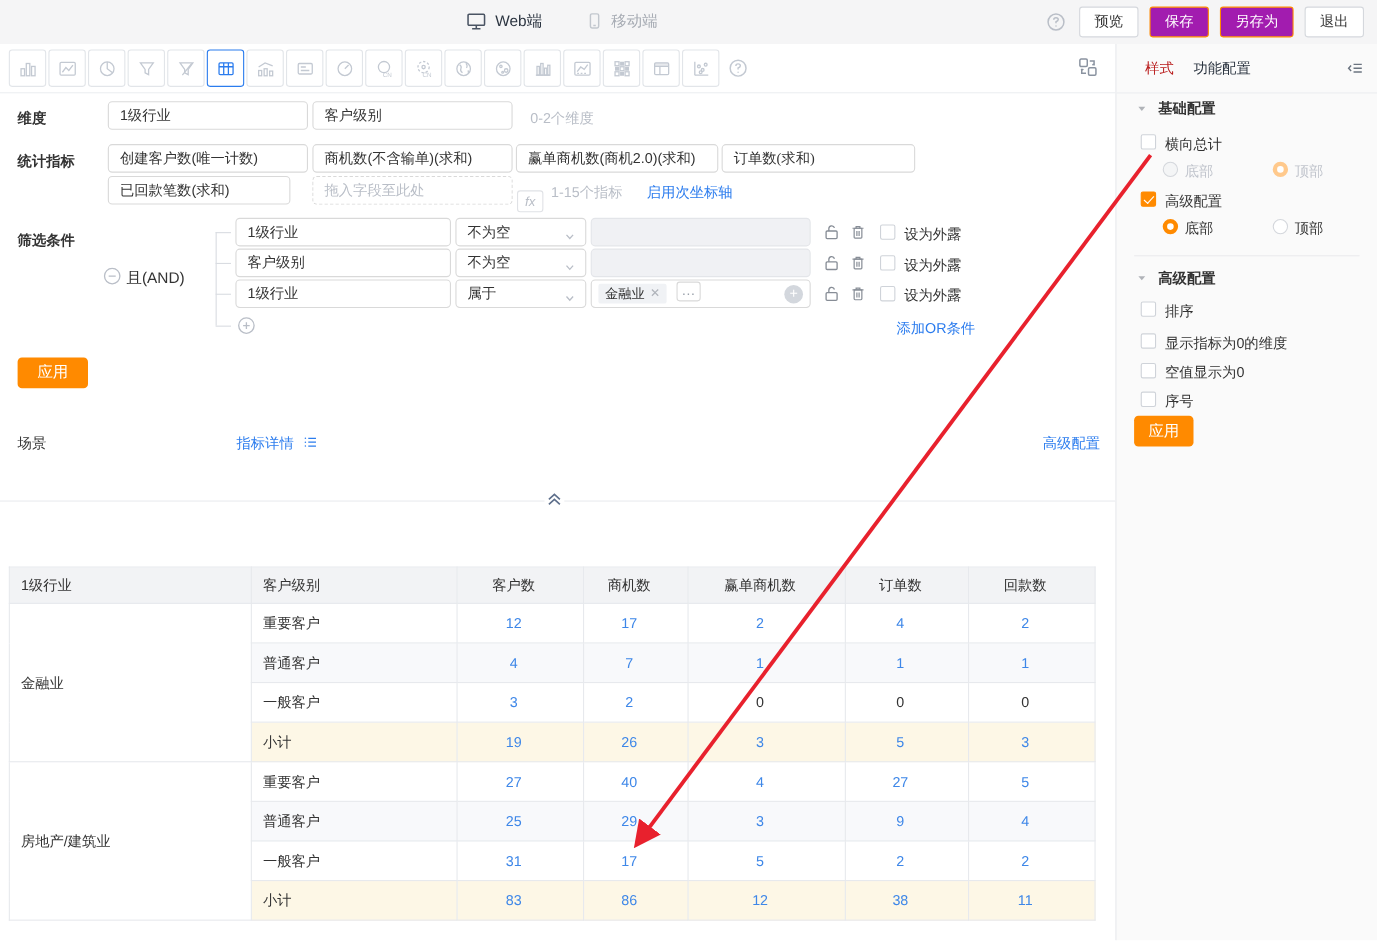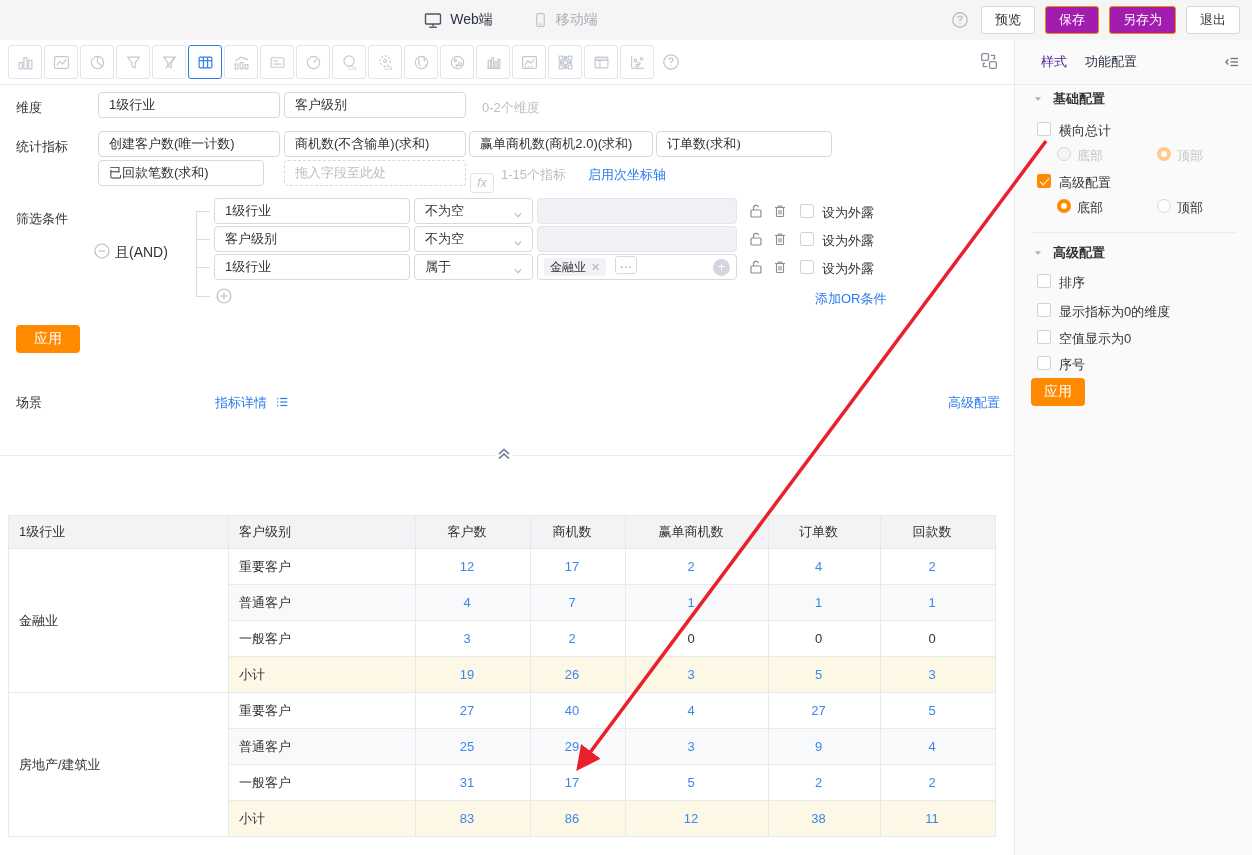--- a/index.html
+++ b/index.html
@@ -2,40 +2,40 @@
 <html><head>
 <meta charset="utf-8">
 <style>
   * { margin:0; padding:0; box-sizing:border-box; }
   html,body { width:1252px; height:855px; }
   body { position:relative; background:#fff; font-family:"Liberation Sans","DejaVu Sans",sans-serif; font-size:13px; color:#333; overflow:hidden; }
 
   
   .topbar { position:absolute; top:0; left:0; width:1252px; height:40px; background:#f5f5f6; }
   .device-tabs { position:absolute; left:0; right:230px; top:0; height:40px; display:flex; justify-content:center; align-items:center; gap:40px; }
-  .device-tab { display:flex; align-items:center; gap:8px; font-size:14px; color:#a6abb3; cursor:pointer; }
+  .device-tab { display:flex; gap:8px; font-size:14px; color:#a6abb3; cursor:pointer; }
   .device-tab.active { color:#2b3440; }
   .device-tab.active svg { color:#4a5463; }
   .device-tab svg { color:#c2c7ce; }
   .topbar-actions { position:absolute; right:12px; top:6px; display:flex; align-items:center; gap:10px; }
   .btn { height:28px; padding:0 13px; border-radius:3px; font-size:13px; line-height:26px; border:1px solid #d5d8dd; background:#fff; color:#333; cursor:pointer; }
   .btn.primary { background:#a21caf; border-color:#ff8a00; color:#fff; }
   .help-circ { color:#b9bec7; display:flex; margin-right:2px; }
 
   
   .toolbar { position:absolute; top:40px; left:0; width:1014px; height:45px; background:#fff; border-bottom:1px solid #e7e9ed; }
   .tool-row { position:absolute; left:8px; top:5px; display:flex; gap:2px; align-items:center; }
   .tool-btn { width:34px; height:34px; border:1px solid #e2e5e9; border-radius:3px; display:flex; align-items:center; justify-content:center; color:#c3c9d2; background:#fff; cursor:pointer; }
   .tool-btn.selected { border-color:#2b7cee; color:#2b7cee; }
   .tool-help { width:26px; height:34px; display:flex; align-items:center; justify-content:center; color:#c3c9d2; margin-left:2px; cursor:pointer; }
   .swap-btn { position:absolute; right:16px; top:12px; color:#8a93a0; cursor:pointer; }
 
   
   .ws { position:absolute; top:85px; left:0; width:1014px; height:770px; background:#fff; }
-  .lbl { position:absolute; font-weight:400; color:#333; }
+  .lbl { position:absolute; font-weight:700; color:#333; }
   .hint { color:#b9bec7; }
   .fbox { position:absolute; height:26px; border:1px solid #d9d9d9; border-radius:4px; background:#fff; padding:0 10px; line-height:24px; font-size:13px; color:#333; white-space:nowrap; overflow:hidden; }
   .fbox.dashed { border-style:dashed; color:#b9bec7; }
   .fbox.disabled { background:#f0f1f4; border-color:#e3e5e9; }
   .selbox { cursor:pointer; }
   .selbox .chev { position:absolute; right:8px; top:6px; color:#b9bec7; }
   .link { color:#2b7cee; cursor:pointer; text-decoration:none; }
   .abs { position:absolute; }
   .fxbox { position:absolute; width:24px; height:20px; border:1px solid #e0e2e6; border-radius:3px; color:#b9bec7; font-style:italic; font-size:12px; text-align:center; line-height:18px; background:#fff; }
 
@@ -66,21 +66,21 @@
   .ta-r { text-align:center; padding-right:12px; }
   .cell-num { color:#3e87e8; cursor:pointer; }
   .cell-num.zero { color:#333; cursor:default; }
   tr.stripe td { background:#f8f9fb; }
   tr.subtotal td { background:#fdf7e6; }
   td.cell-group { background:#fff !important; vertical-align:middle; }
 
   
   .panel { position:absolute; top:40px; right:0; width:238px; height:815px; background:#fafafa; border-left:1px solid #e8eaed; }
   .panel-header { position:relative; height:45px; border-bottom:1px solid #ebedf0; display:flex; align-items:center; padding-left:26px; gap:18px; }
-  .ptab { font-size:13px; color:#4c1d95; cursor:pointer; }
+  .ptab { font-size:13px; color:#b91c1c; cursor:pointer; }
   .ptab.active { color:#2b3440; font-weight:400; }
   .panel-collapse { position:absolute; right:12px; top:14px; color:#6b7480; cursor:pointer; }
   .pgroup-title { position:absolute; font-weight:700; color:#333; }
   .caret { position:absolute; color:#b0b3b8; }
   .plabel { position:absolute; color:#333; }
   .plabel.dim { color:#c0c4cc; }
   .radio { position:absolute; width:14px; height:14px; border-radius:50%; border:1px solid #d4d7dc; background:#fff; cursor:pointer; }
   .radio.disabled { background:#f4f5f6; }
   .radio.on { border:4px solid #ff8a00; }
   .radio.on.disabled { border:4px solid #ffc98c; background:#fff; }

